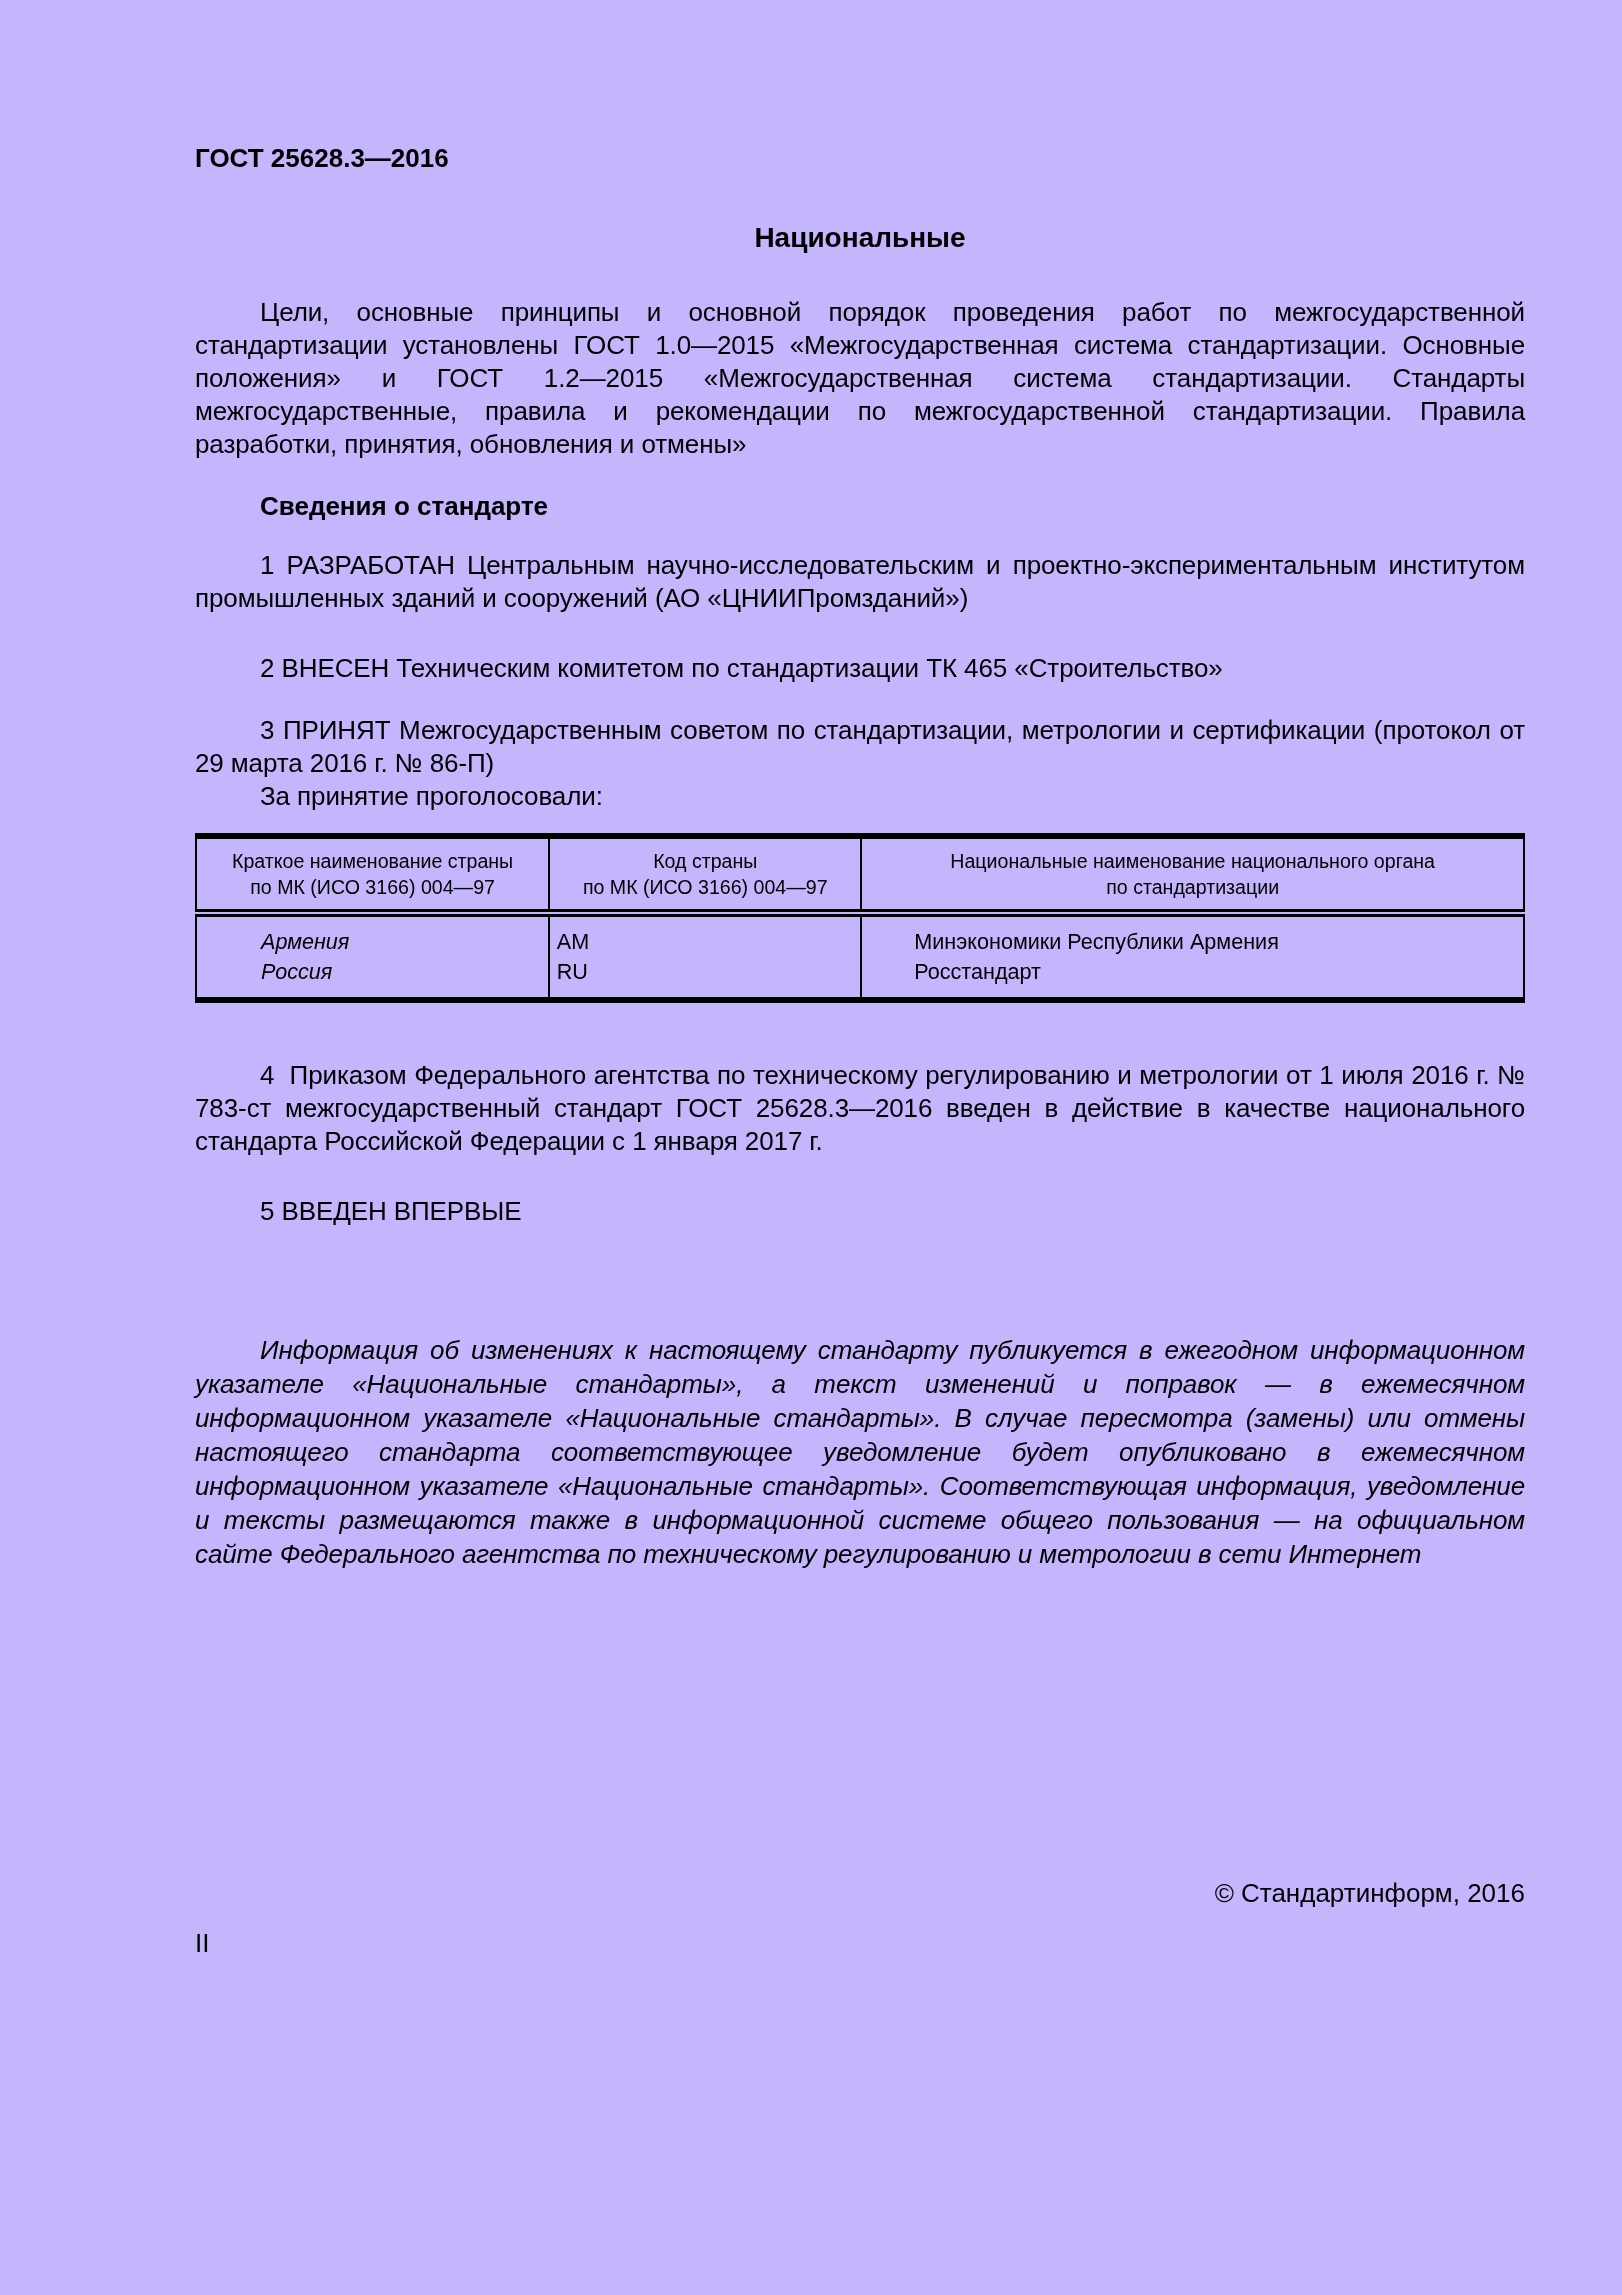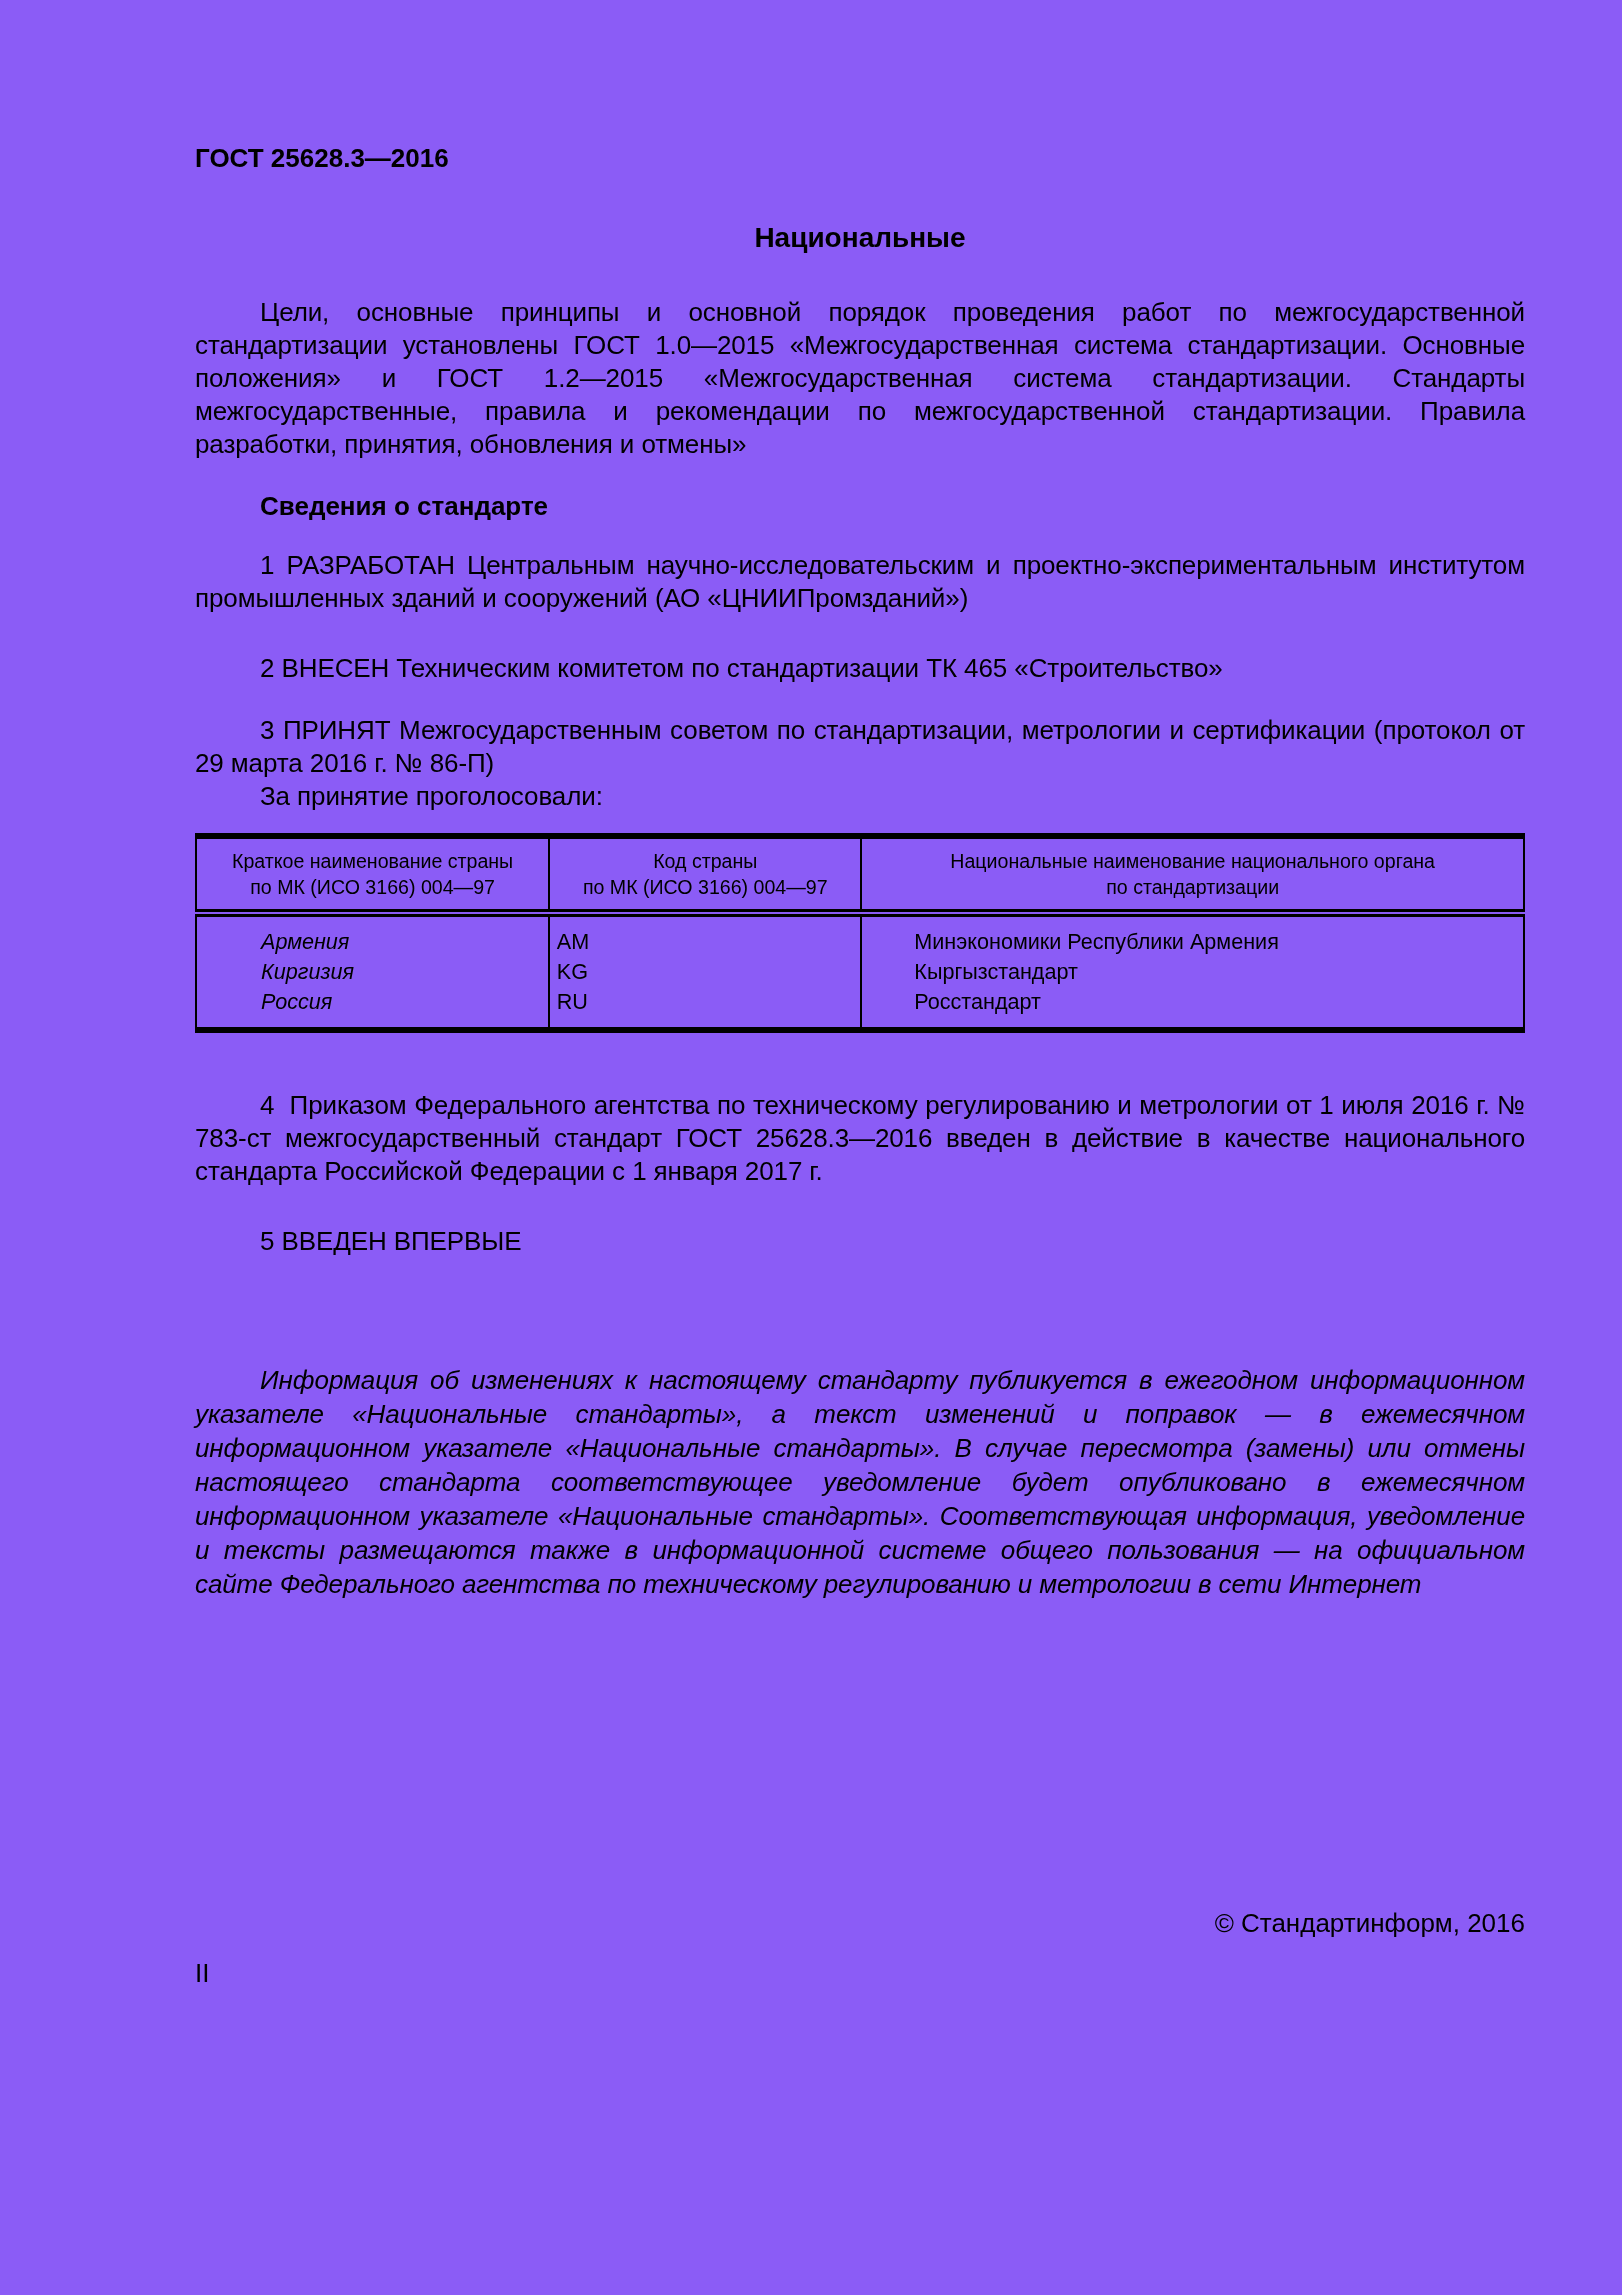--- a/index.html
+++ b/index.html
@@ -1,20 +1,20 @@
 <!DOCTYPE html>
 <html lang="ru" style="font-size:10.5px"><head>
 <meta charset="utf-8">
 <style>
   html, body { margin: 0; padding: 0; background: #ffffff; }
   .page {
     position: relative;
     width: 1623px;
     height: 2295px;
-    background: #8b5cf6;
+    background: #c4b5fd;
     color: #000000;
     font-family: "Liberation Sans", "DejaVu Sans", sans-serif;
     overflow: hidden;
   }
   .content {
     margin-left: 195px;
     width: 1330px;
   }
   p, h1, div.block { margin: 0; padding: 0; }
 
@@ -113,25 +113,20 @@
           </th>
         </tr>
       </thead>
       <tbody>
         <tr>
           <td class="c-country">Армения</td>
           <td class="c-code">AM</td>
           <td class="c-org">Минэкономики Республики Армения</td>
         </tr>
         <tr>
-          <td class="c-country">Киргизия</td>
-          <td class="c-code">KG</td>
-          <td class="c-org">Кыргызстандарт</td>
-        </tr>
-        <tr>
           <td class="c-country">Россия</td>
           <td class="c-code">RU</td>
           <td class="c-org">Росстандарт</td>
         </tr>
       </tbody>
     </table>
 
     <p class="para item-4">4&nbsp; Приказом Федерального агентства по техническому регулированию и метрологии от 1 июля 2016 г. № 783-ст межгосударственный стандарт ГОСТ 25628.3—2016 введен в действие в качестве национального стандарта Российской Федерации с 1 января 2017 г.</p>
 
     <p class="para item-5">5 ВВЕДЕН ВПЕРВЫЕ</p>

